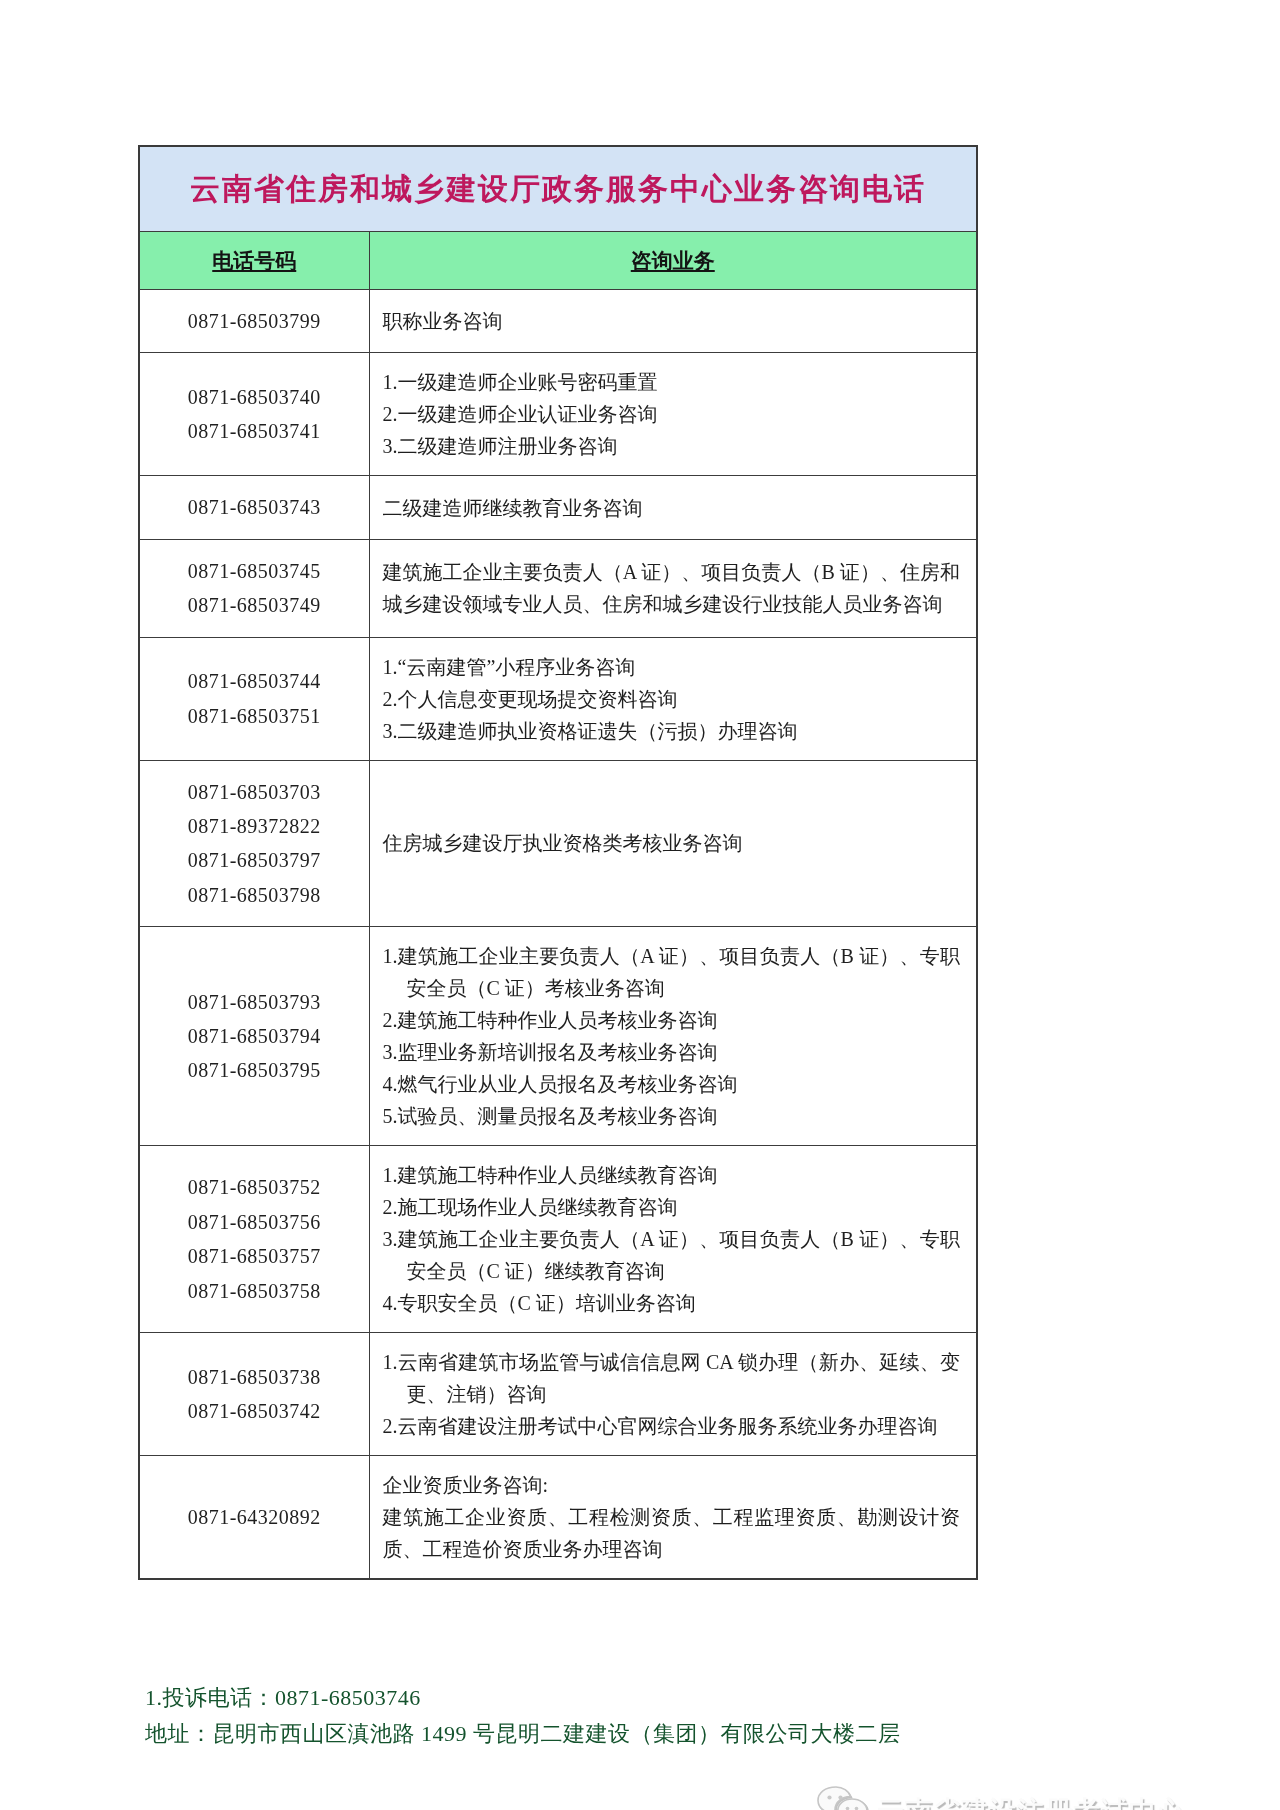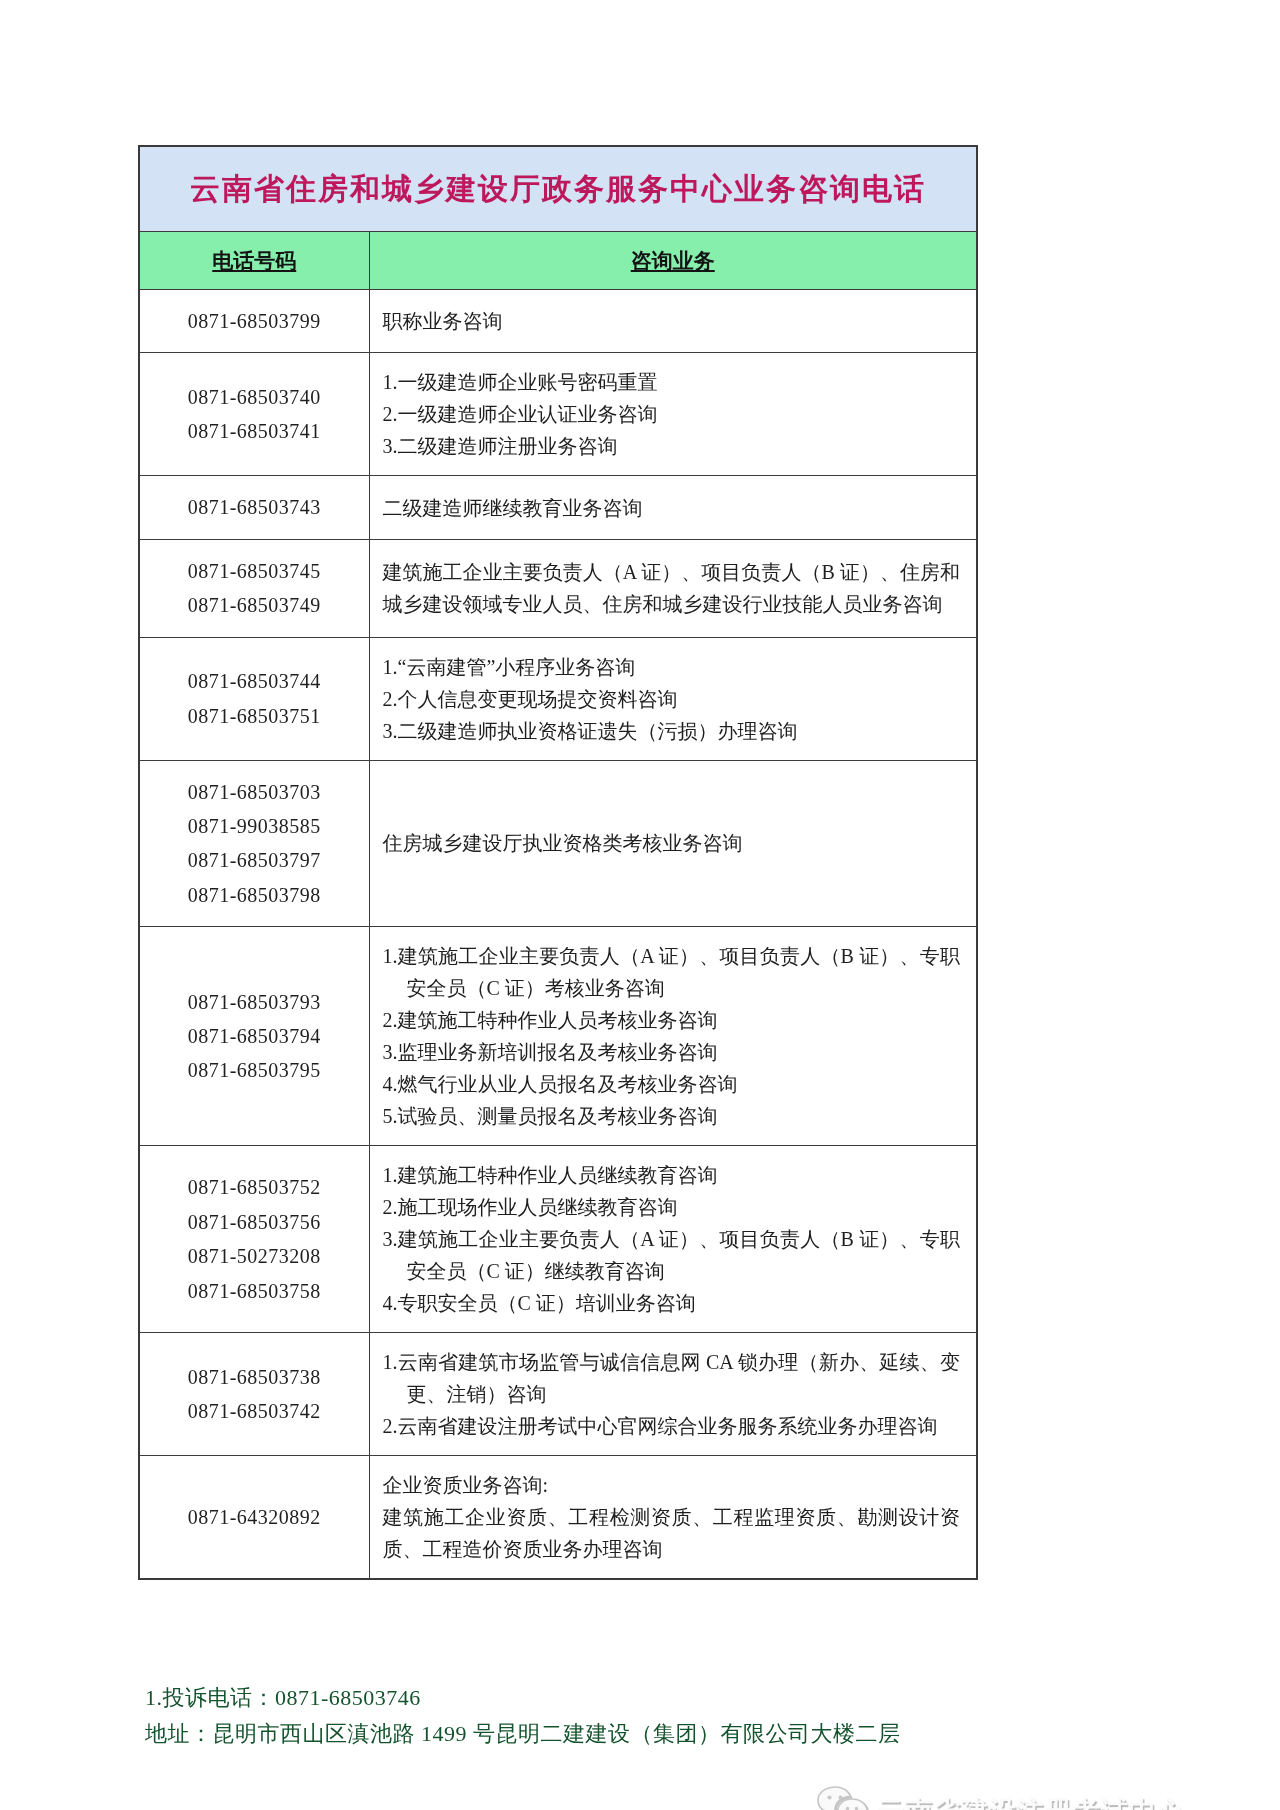--- a/index.html
+++ b/index.html
@@ -151,21 +151,21 @@
       <td class="svc-cell">
             <div class="svc hang">1.“云南建管”小程序业务咨询</div>
             <div class="svc hang">2.个人信息变更现场提交资料咨询</div>
             <div class="svc hang">3.二级建造师执业资格证遗失（污损）办理咨询</div>
           </td>
     </tr>
 
     <tr>
       <td class="phone-cell">
             <div class="phone">0871-68503703</div>
-            <div class="phone">0871-99038585</div>
+            <div class="phone">0871-89372822</div>
             <div class="phone">0871-68503797</div>
             <div class="phone">0871-68503798</div>
           </td>
       <td class="svc-cell">
             <div class="svc">住房城乡建设厅执业资格类考核业务咨询</div>
           </td>
     </tr>
 
     <tr>
       <td class="phone-cell">
@@ -179,21 +179,21 @@
             <div class="svc hang">3.监理业务新培训报名及考核业务咨询</div>
             <div class="svc hang">4.燃气行业从业人员报名及考核业务咨询</div>
             <div class="svc hang">5.试验员、测量员报名及考核业务咨询</div>
           </td>
     </tr>
 
     <tr>
       <td class="phone-cell">
             <div class="phone">0871-68503752</div>
             <div class="phone">0871-68503756</div>
-            <div class="phone">0871-50273208</div>
+            <div class="phone">0871-68503757</div>
             <div class="phone">0871-68503758</div>
           </td>
       <td class="svc-cell">
             <div class="svc hang">1.建筑施工特种作业人员继续教育咨询</div>
             <div class="svc hang">2.施工现场作业人员继续教育咨询</div>
             <div class="svc hang">3.建筑施工企业主要负责人（A 证）、项目负责人（B 证）、专职安全员（C 证）继续教育咨询</div>
             <div class="svc hang">4.专职安全员（C 证）培训业务咨询</div>
           </td>
     </tr>
 

